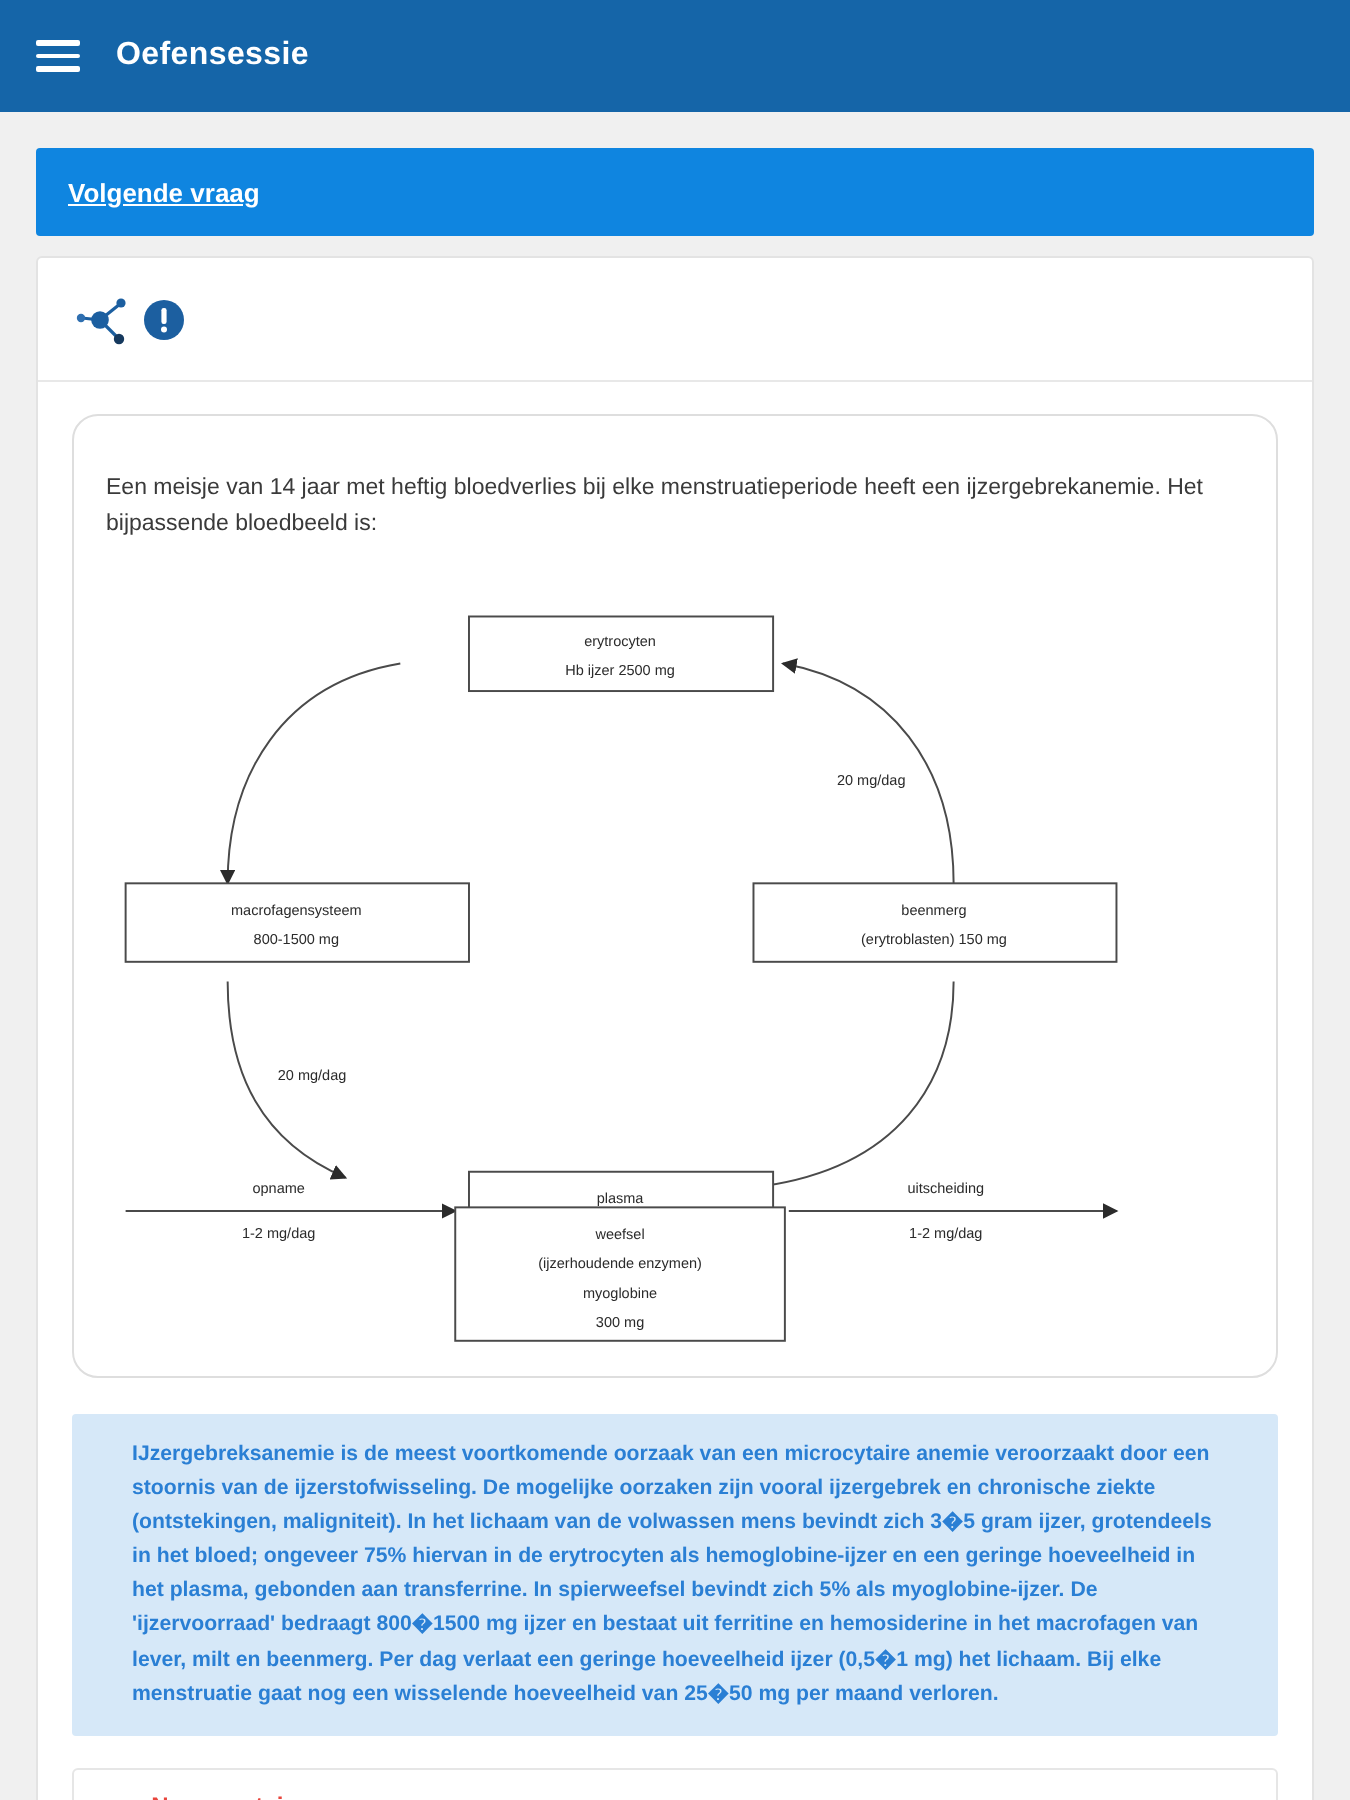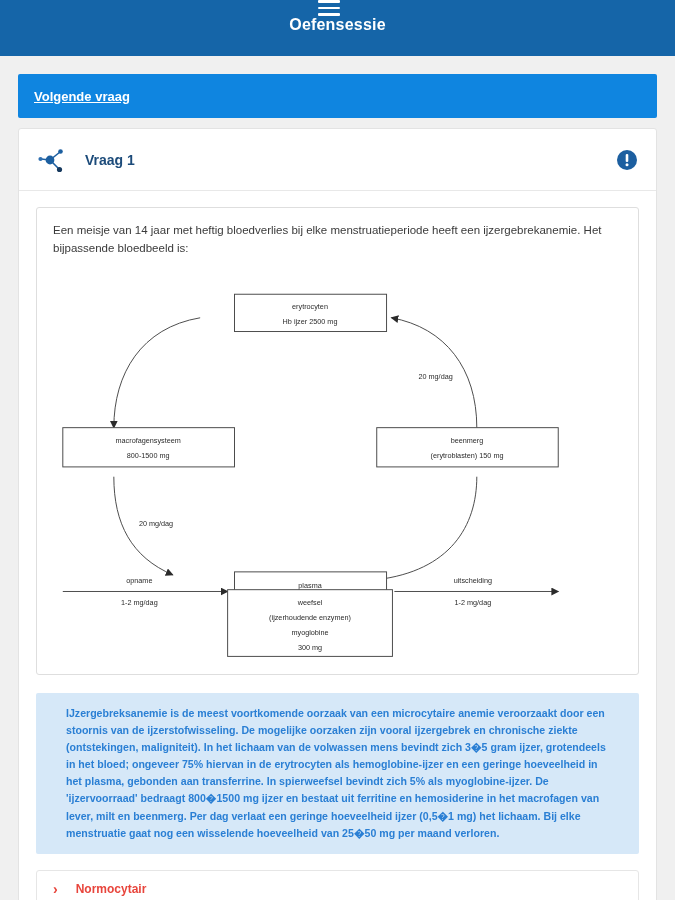--- a/index.html
+++ b/index.html
@@ -8,21 +8,21 @@
     width: 675px; height: 900px;
     background: #f0f0f0;
     font-family: "Liberation Sans", sans-serif;
     overflow: hidden;
   }
   .app { width: 675px; height: 900px; position: relative; background: #f0f0f0; }
 
   
   .appbar {
     height: 56px; background: #1565a8;
-    display: flex; align-items: center; padding: 0 18px; flex-direction: column;
+    display: flex; align-items: center; padding: 0 18px;
   }
   .hamburger { width: 22px; height: 16px; display: flex; flex-direction: column;
     justify-content: space-between; cursor: pointer; margin-right: 18px; }
   .hamburger span { display: block; height: 2.6px; background: #fff; border-radius: 1px; }
   .appbar-title { color: #fff; font-size: 16px; font-weight: bold; letter-spacing: .2px; }
 
   
   .next-bar {
     position: absolute; left: 18px; top: 74px; width: 639px; height: 44px;
     background: #0f85e0; border-radius: 2px;
@@ -38,22 +38,22 @@
   .qhead {
     height: 62px; display: flex; align-items: center; padding: 0 18px;
     border-bottom: 1px solid #e8e8e8;
   }
   .mol-icon { width: 34px; height: 30px; flex: 0 0 34px; }
   .qhead-title { margin-left: 14px; color: #1c4b7a; font-size: 14px; font-weight: bold; flex: 1; }
   .info-icon { width: 22px; height: 22px; flex: 0 0 22px; cursor: pointer; }
 
   
   .diagram-panel {
-    margin: 16px 17px 0 17px; border: 1px solid #dedede; border-radius: 3px;
-    background: #fff; padding: 14px 16px 12px 16px;
+    margin: 16px 17px 0 17px; border: 1px solid #dedede; border-radius: 13px;
+    background: #fff; padding: 28px 16px 12px 16px;
   }
   .qtext { font-size: 11.5px; color: #3a3a3a; line-height: 1.55; margin-bottom: 4px; }
   .diagram-wrap { position: relative; width: 100%; height: 370px; }
   .diagram-wrap svg { display: block; width: 100%; height: 100%; }
 
   
   .explanation {
     margin: 18px 17px 0 17px; background: #d6e8f8; border-radius: 2px;
     padding: 12px 30px; color: #2a7fd4; font-size: 10.6px;
     line-height: 1.62; font-weight: bold;
@@ -97,21 +97,20 @@
     <div class="qhead">
       <svg class="mol-icon" viewBox="0 0 34 30">
         <line x1="13" y1="15" x2="4" y2="14" stroke="#1c5fa0" stroke-width="1.6"></line>
         <line x1="13" y1="15" x2="23" y2="7" stroke="#1c5fa0" stroke-width="1.6"></line>
         <line x1="13" y1="15" x2="22" y2="24" stroke="#1c5fa0" stroke-width="1.6"></line>
         <circle cx="13" cy="15" r="4.4" fill="#1c5fa0"></circle>
         <circle cx="3.5" cy="14" r="2.1" fill="#2f6fb0"></circle>
         <circle cx="23.5" cy="6.5" r="2.3" fill="#1c5fa0"></circle>
         <circle cx="22.5" cy="24.5" r="2.6" fill="#16395e"></circle>
       </svg>
-      <div class="qhead-title">Vraag 1</div>
       <svg class="info-icon" viewBox="0 0 22 22">
         <circle cx="11" cy="11" r="10" fill="#1c5fa0"></circle>
         <rect x="9.7" y="5" width="2.6" height="8" rx="1.1" fill="#ffffff"></rect>
         <circle cx="11" cy="15.8" r="1.5" fill="#ffffff"></circle>
       </svg>
     </div>
 
     <div class="diagram-panel">
       <div class="qtext">Een meisje van 14 jaar met heftig bloedverlies bij elke menstruatieperiode heeft een ijzergebrekanemie. Het bijpassende bloedbeeld is:</div>
 

